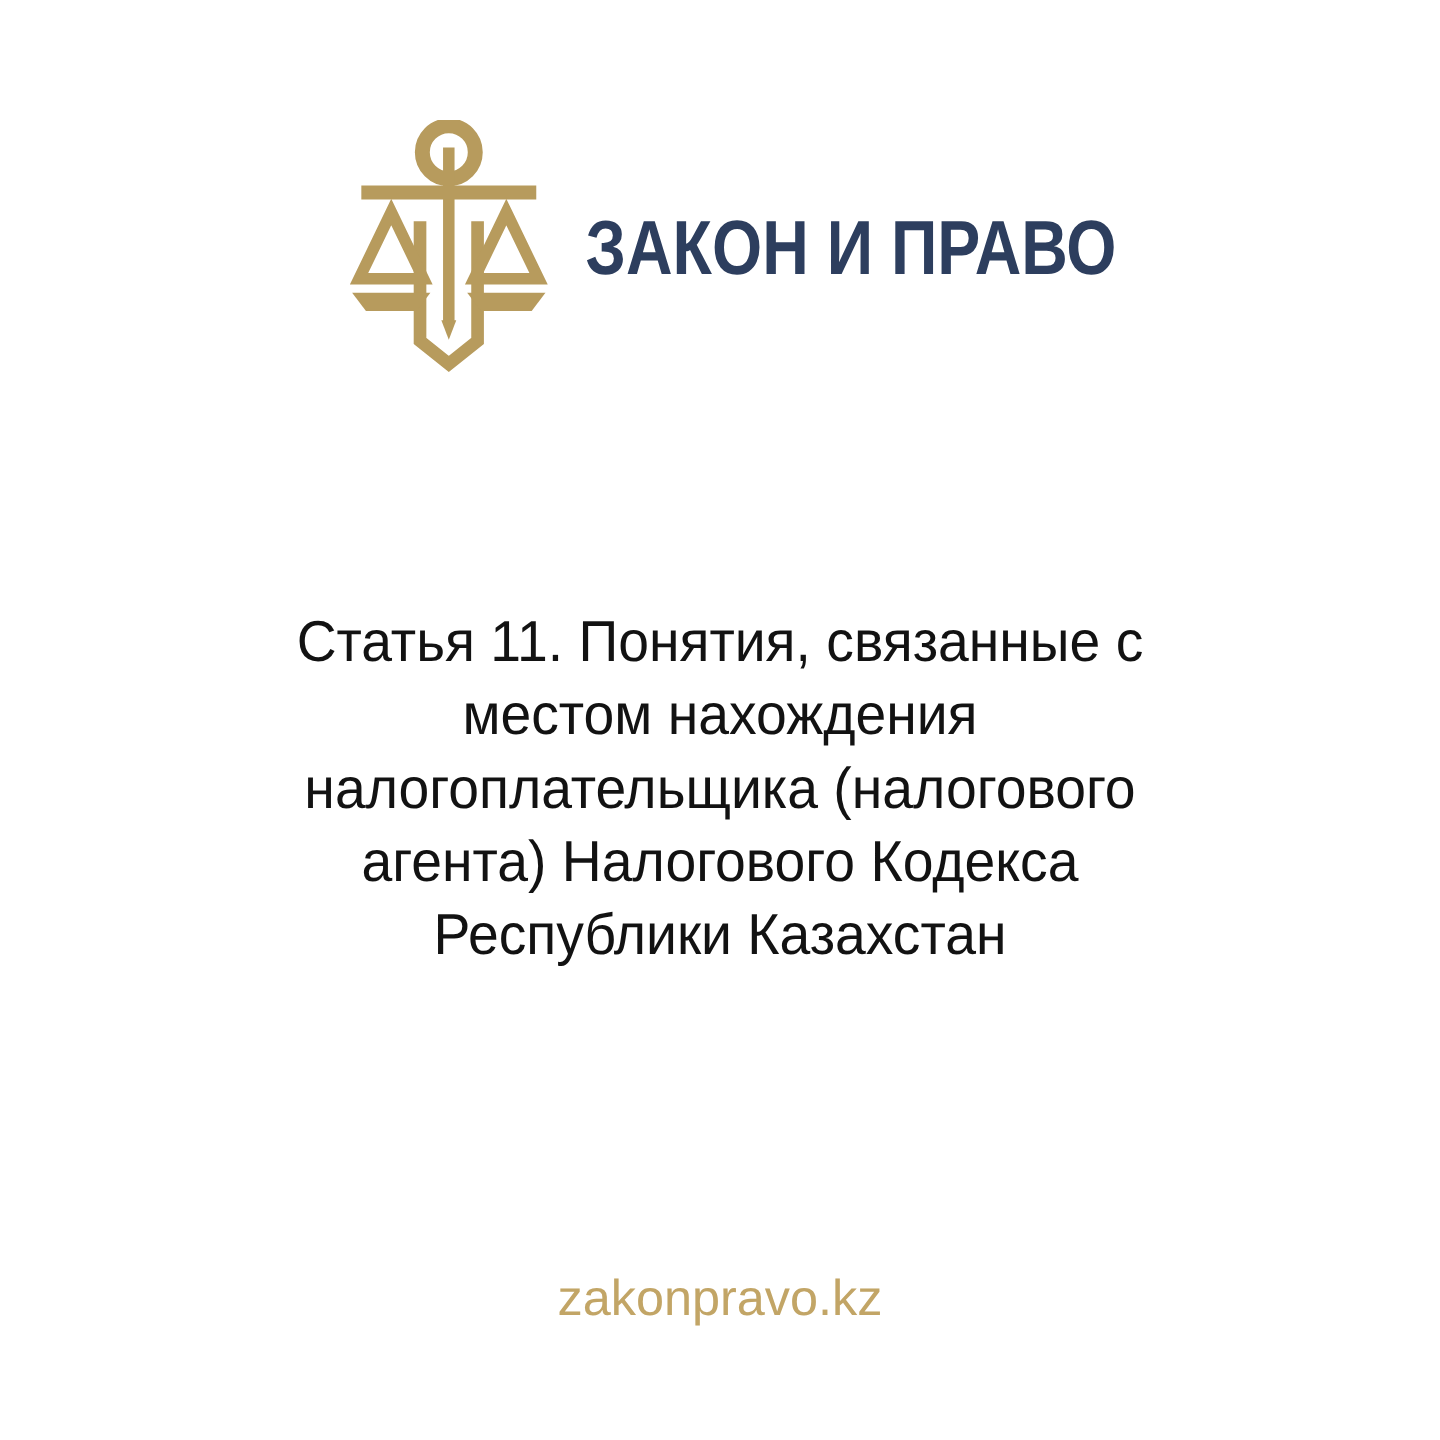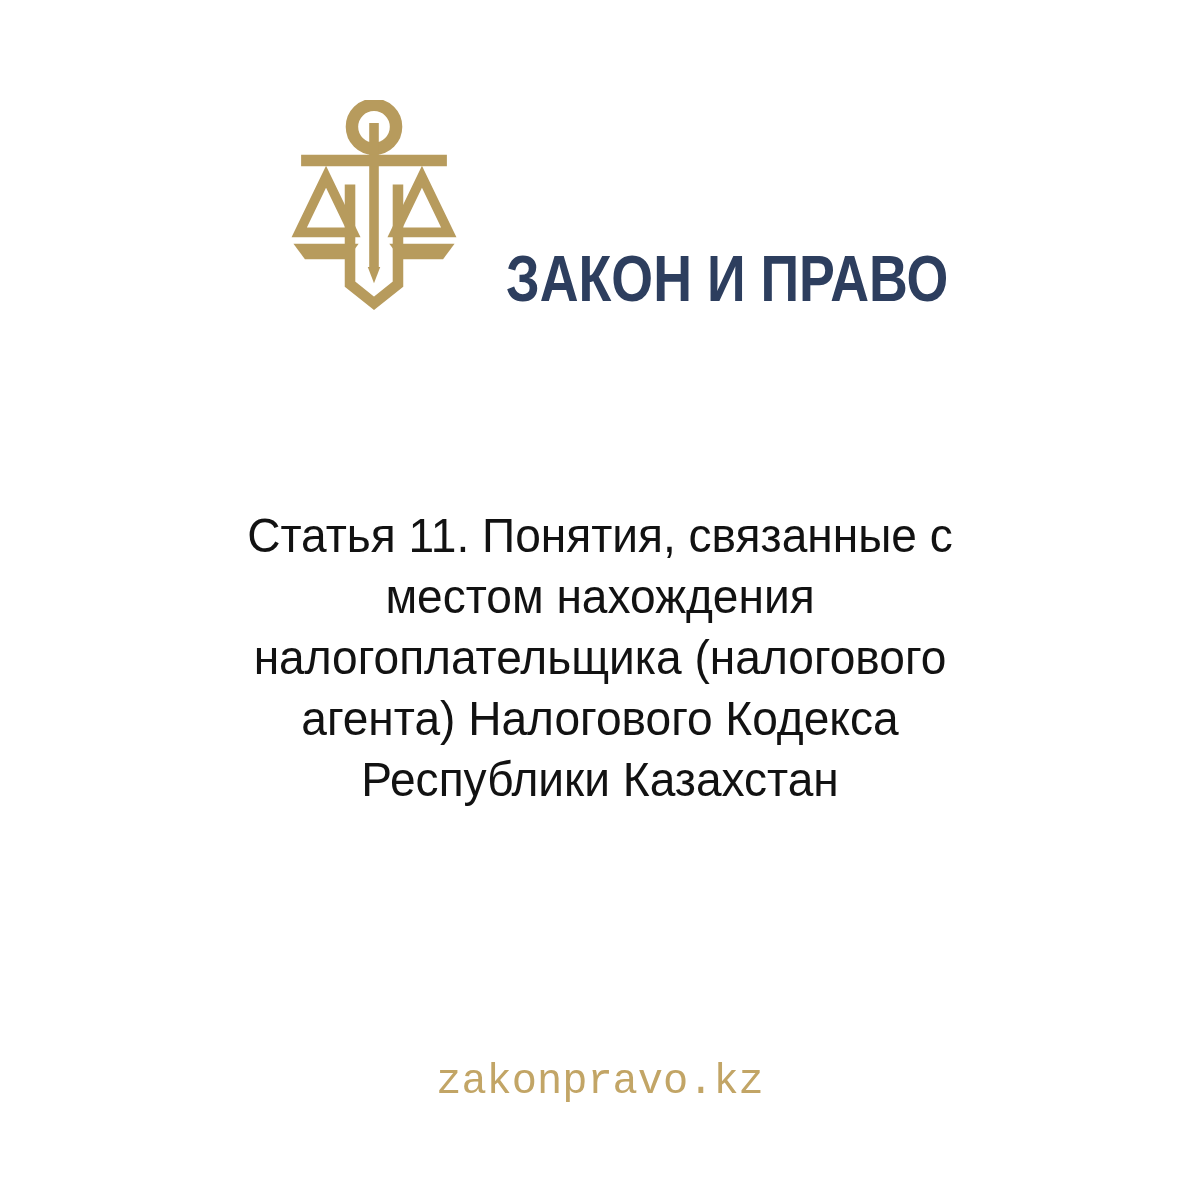--- a/index.html
+++ b/index.html
@@ -24,22 +24,22 @@
     left: 0; top: 0;
     background: var(--bg);
   }
 
   
   .logo {
     position: absolute;
     left: 278px;
     top: 100px;
     display: flex;
-    align-items: flex-end;
-    gap: 36px;
+    align-items: center;
+    gap: 18px;
   }
   .logo-icon {
     width: 192px;
     height: 211px;
     color: var(--gold);
     flex: 0 0 auto;
   }
   .logo-text {
     display: flex;
     flex-direction: column;
@@ -82,21 +82,20 @@
   
   .footer {
     position: absolute;
     top: 1058px;
     left: 0;
     width: 1200px;
     text-align: center;
     color: var(--footer-gold);
     font-size: 42px;
     font-weight: 400;
-    font-family: Liberation Mono, monospace;
   }
 </style>
 </head>
 <body>
 
 <div class="canvas">
 
   <div class="logo">
     <svg class="logo-icon" viewBox="0 0 200 220" fill="none" stroke="currentColor" xmlns="http://www.w3.org/2000/svg">
 

